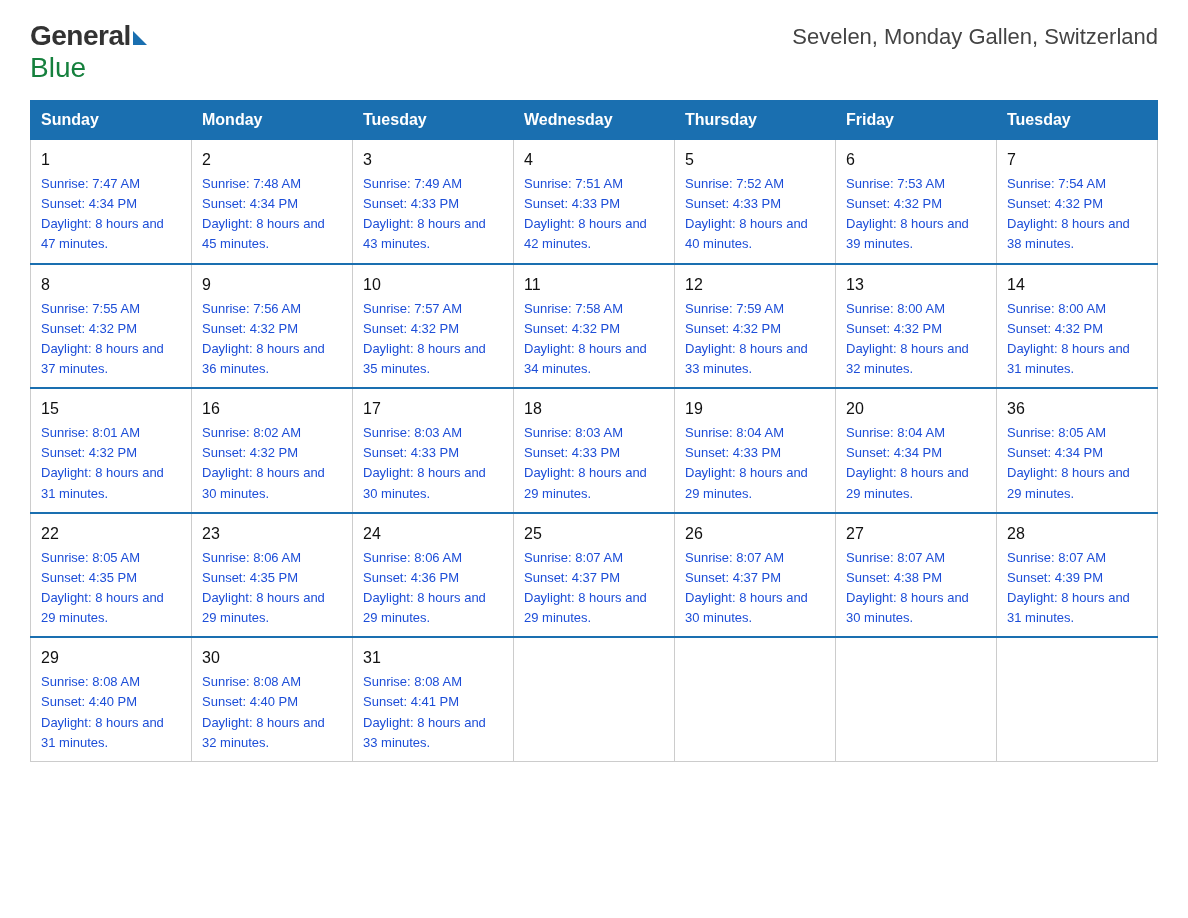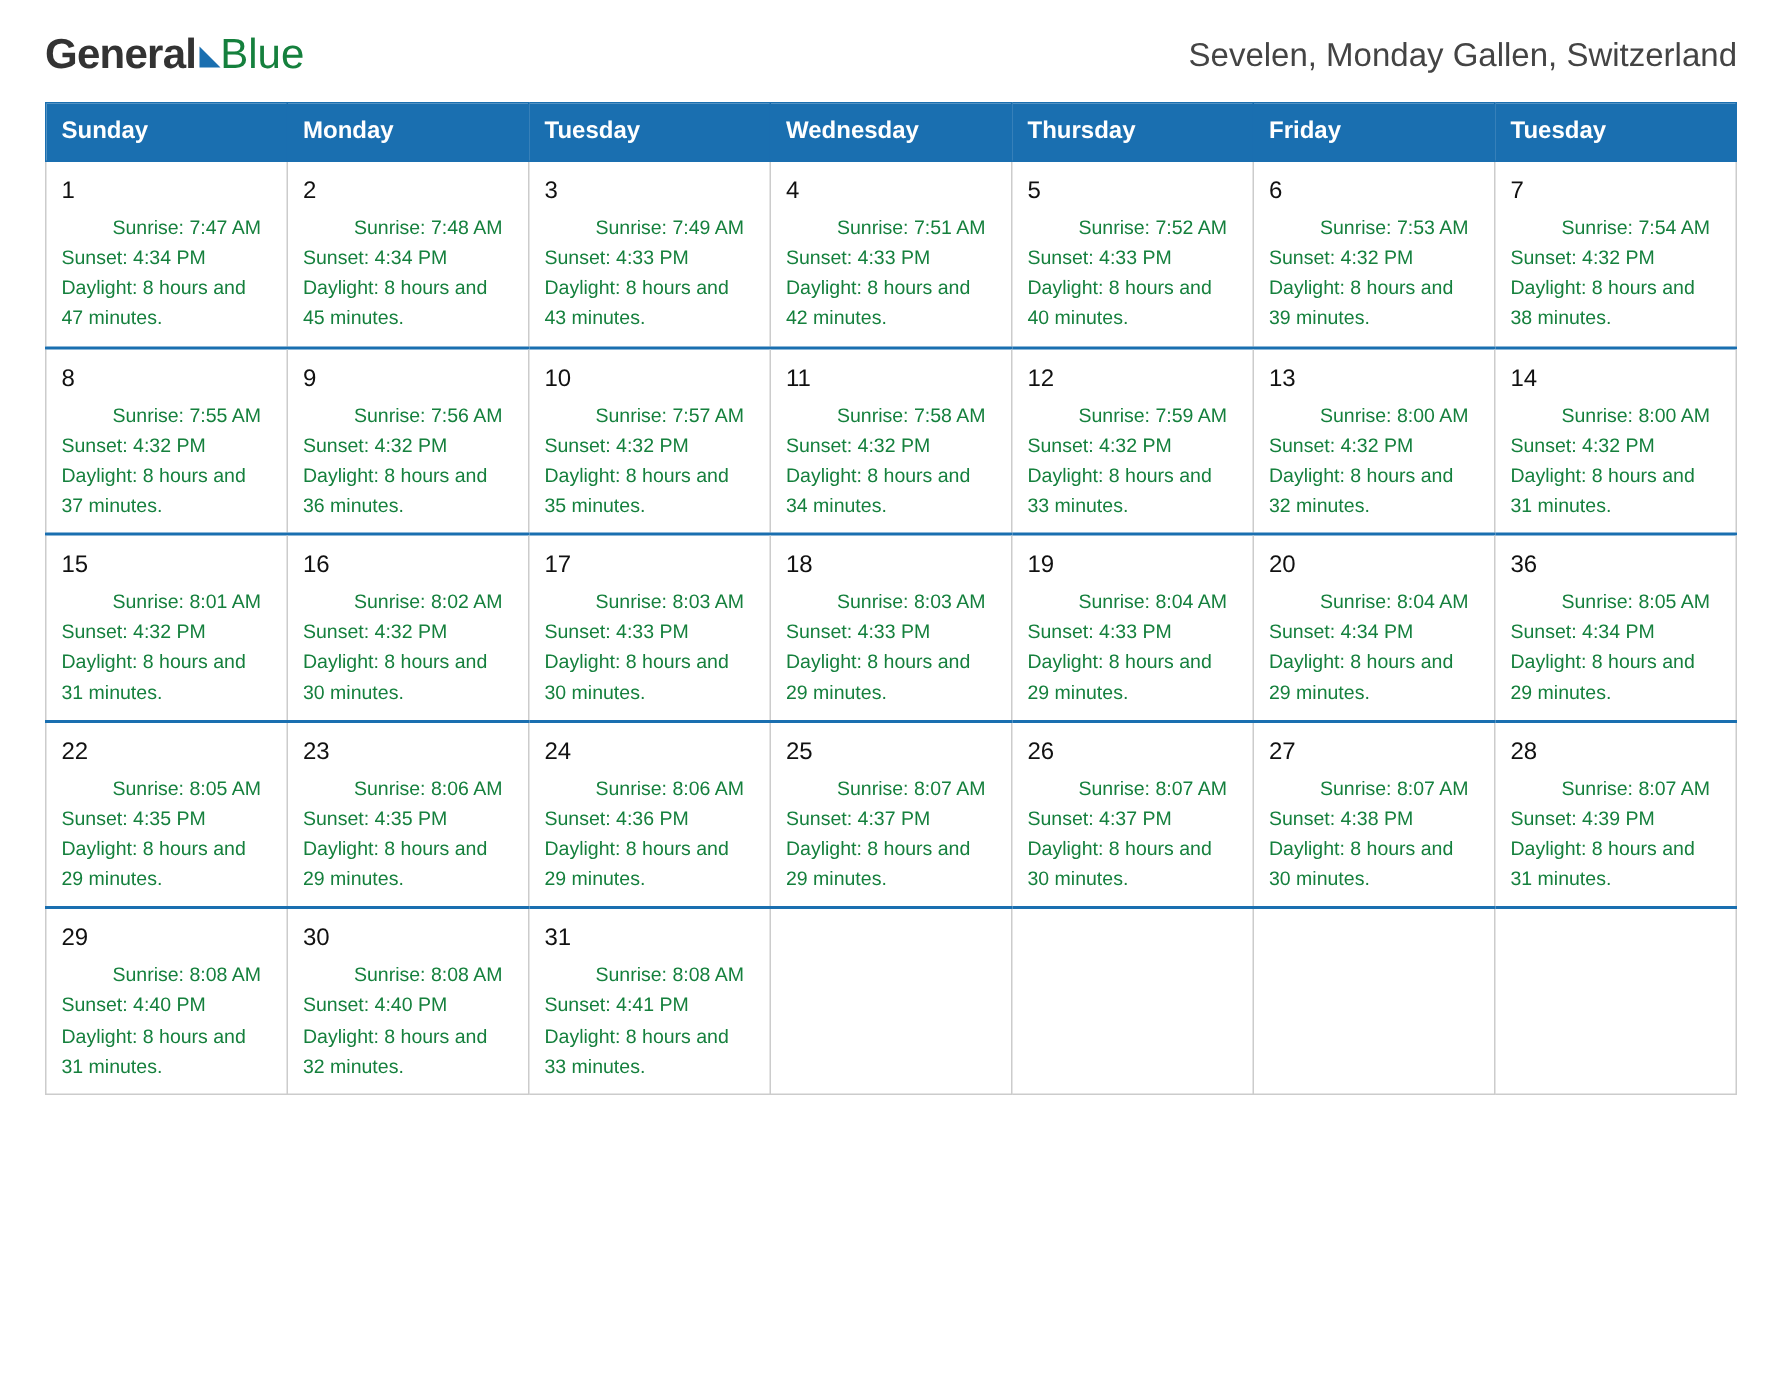--- a/index.html
+++ b/index.html
@@ -11,21 +11,21 @@
       min-height: 918px;
     }
     .header {
       display: flex;
       justify-content: space-between;
       align-items: flex-start;
       margin-bottom: 16px;
     }
     .logo {
       display: flex;
-      flex-direction: row;
+      flex-direction: column;
       align-items: flex-start;
     }
     .logo-top {
       display: flex;
       align-items: center;
     }
     .logo-general {
       font-size: 28px;
       font-weight: bold;
       color: #333;
@@ -92,23 +92,22 @@
     }
     .day-num {
       font-size: 16px;
       font-weight: normal;
       color: #111;
       display: block;
       margin-bottom: 2px;
     }
     .day-info {
       font-size: 13px;
-      color: #15803d;
+      color: #1d4ed8;
       line-height: 1.55;
-      margin-left: 34px;
     }
     .empty-cell {
       background: #fff;
     }
   </style>
 </head>
 <body>
 
 <div class="header">
   <div class="logo">

